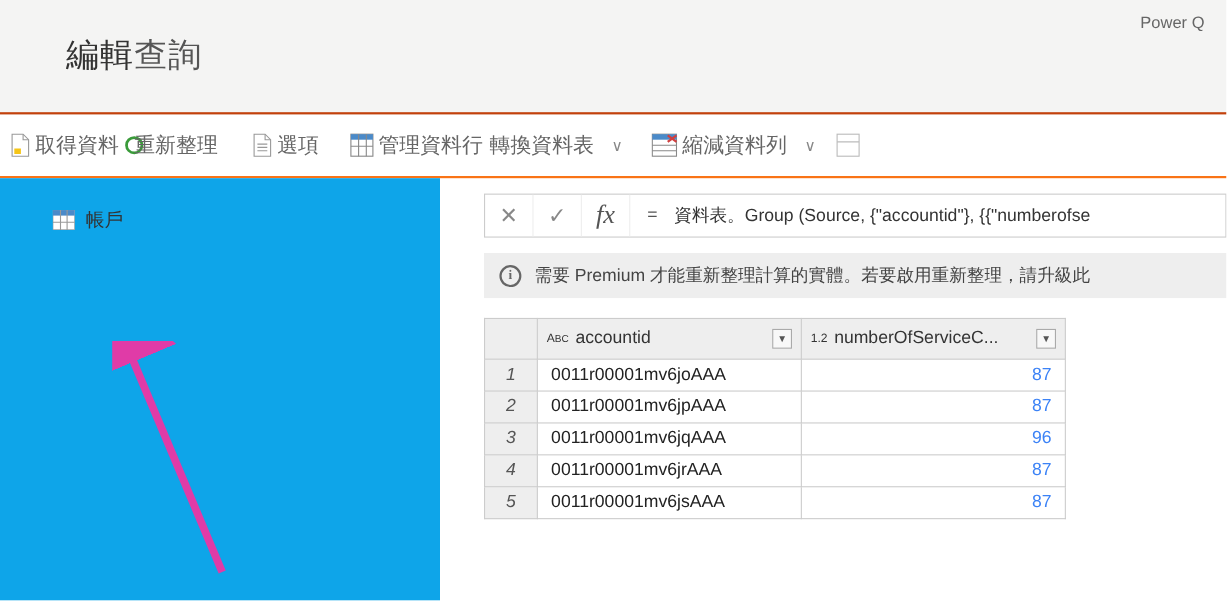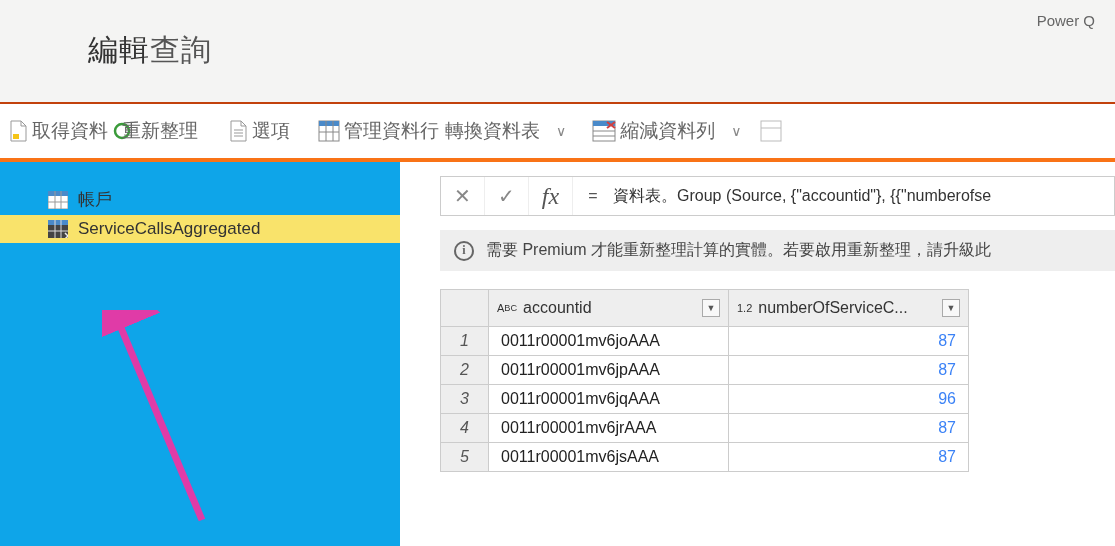--- a/index.html
+++ b/index.html
@@ -22,37 +22,36 @@
       padding: 30px 60px 0;
     }
     .header-title {
       font-size: 30px;
       color: #555;
       font-weight: 300;
       letter-spacing: 1px;
     }
     .header-title .bold {
       color: #333;
-      margin-left: 28px;
     }
     .brand {
       position: absolute;
       top: 12px;
       right: 20px;
       font-size: 15px;
       color: #666;
     }
     .toolbar {
       height: 58px;
       display: flex;
       align-items: center;
       padding: 0 6px;
       gap: 6px;
       background: #fff;
-      border-bottom: 4px solid #f97316;
+      border-bottom: 2px solid #f97316;
       font-size: 19px;
       color: #666;
     }
     .toolbar-item {
       display: flex;
       align-items: center;
       gap: 4px;
       padding: 0 4px;
       white-space: nowrap;
     }
@@ -288,31 +287,20 @@
   <div class="sidebar">
     <div class="sidebar-item">
       <svg width="20" height="18" viewBox="0 0 20 18">
           <rect x="0" y="0" width="20" height="18" fill="#fff" stroke="#999"></rect>
           <rect x="0" y="0" width="20" height="5" fill="#4a8ac9"></rect>
           <line x1="7" y1="0" x2="7" y2="18" stroke="#999"></line>
           <line x1="13" y1="0" x2="13" y2="18" stroke="#999"></line>
           <line x1="0" y1="11" x2="20" y2="11" stroke="#999"></line>
         </svg>
       <span>帳戶</span>
-    </div>
-    <div class="sidebar-item calc selected">
-      <svg width="20" height="18" viewBox="0 0 20 18">
-          <rect x="0" y="0" width="20" height="5" fill="#4a8ac9"></rect>
-          <rect class="tbl-body" x="0" y="5" width="20" height="13" fill="#555"></rect>
-          <line x1="7" y1="0" x2="7" y2="18" stroke="#ddd"></line>
-          <line x1="13" y1="0" x2="13" y2="18" stroke="#ddd"></line>
-          <line x1="0" y1="11" x2="20" y2="11" stroke="#ddd"></line>
-          <path d="M17 13 l3 3 -3 3" fill="none" stroke="#eee" stroke-width="1.5"></path>
-        </svg>
-      <span>ServiceCallsAggregated</span>
     </div>
   </div>
 
   <div class="content">
     <div class="formula-bar">
       <div class="formula-btn">✕</div>
       <div class="formula-btn">✓</div>
       <div class="formula-btn fx">fx</div>
       <div class="formula-eq">=</div>
       <div class="formula-text">資料表。Group (Source, {"accountid"}, {{"numberofse</div>

